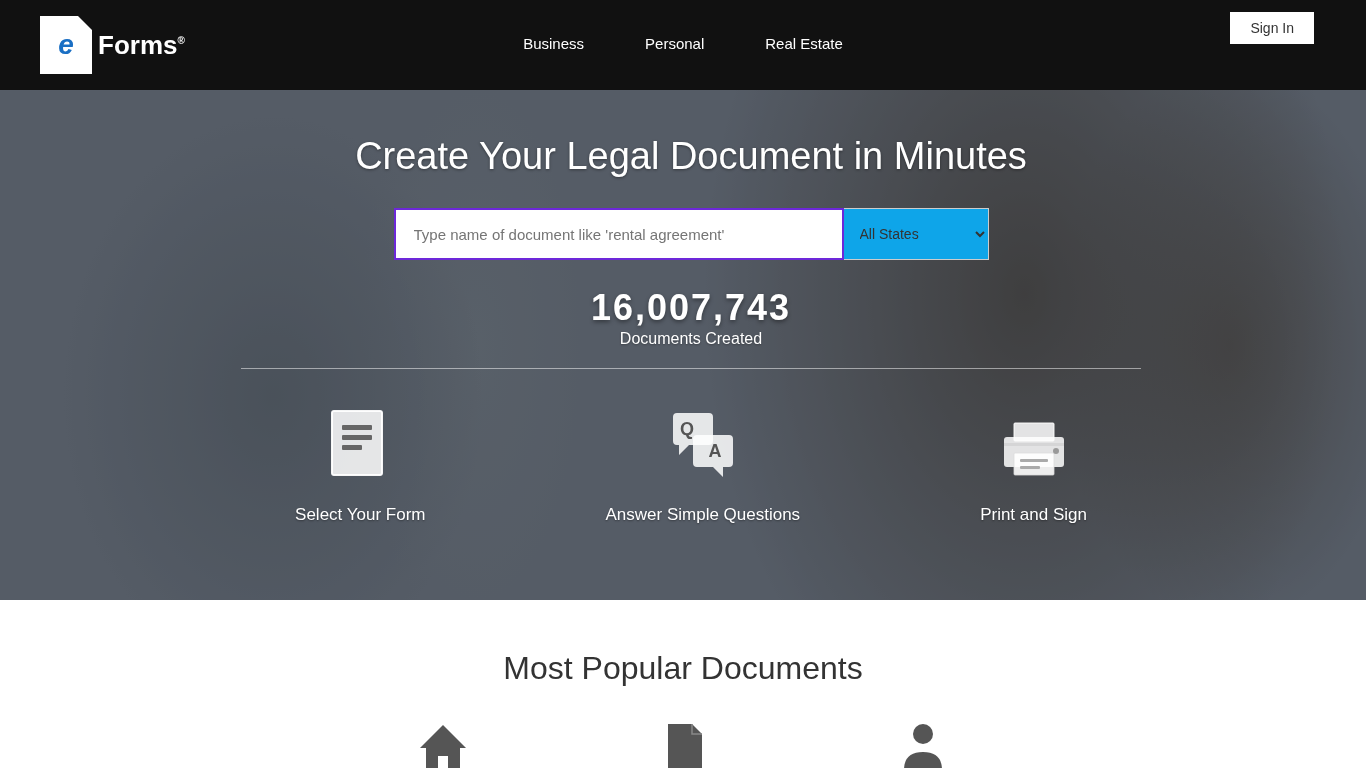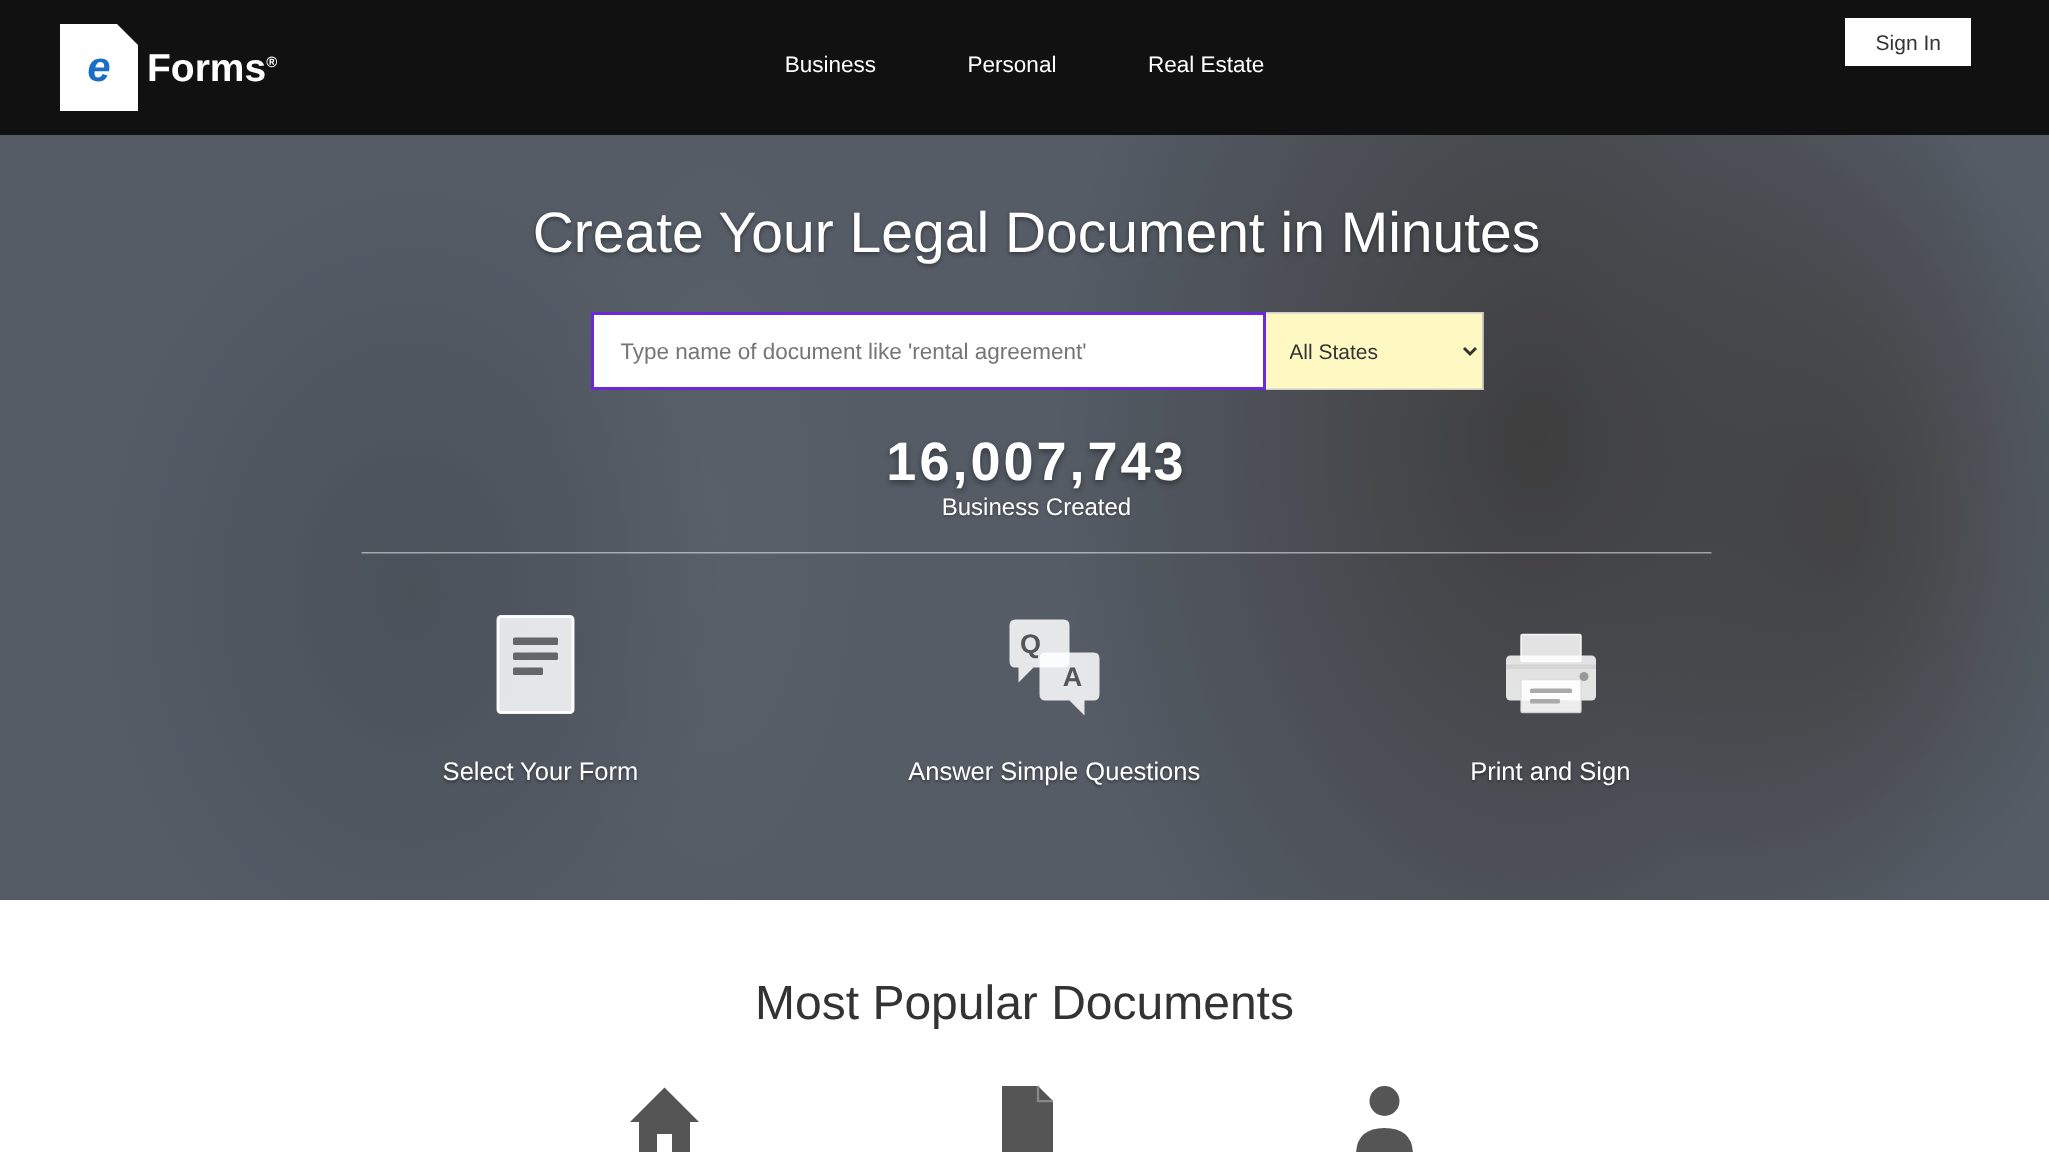--- a/index.html
+++ b/index.html
@@ -138,21 +138,21 @@
       outline: none;
       color: #999;
       background: white;
     }
     .state-select {
       height: 52px;
       padding: 0 12px;
       font-size: 14px;
       border: 1px solid #ccc;
       border-left: none;
-      background: #fef9c3;
+      background: #0ea5e9;
       color: #333;
       cursor: pointer;
       min-width: 130px;
       appearance: auto;
     }
     .search-btn {
       height: 52px;
       padding: 0 30px;
       background: #555;
       color: white;
@@ -297,21 +297,21 @@
         <option>Oregon</option><option>Pennsylvania</option><option>Rhode Island</option>
         <option>South Carolina</option><option>South Dakota</option><option>Tennessee</option>
         <option>Texas</option><option>Utah</option><option>Vermont</option>
         <option>Virginia</option><option>Washington</option><option>West Virginia</option>
         <option>Wisconsin</option><option>Wyoming</option>
       </select>
     </div>
 
     <div class="docs-counter">
       <div class="counter-number">16,007,743</div>
-      <div class="counter-label">Business Created</div>
+      <div class="counter-label">Documents Created</div>
     </div>
   </div>
 
   <div class="divider-line"></div>
 
   <div class="features">
 
     <div class="feature-item">
       <div class="feature-icon">
         <svg width="72" height="80" viewBox="0 0 72 80" fill="none">

